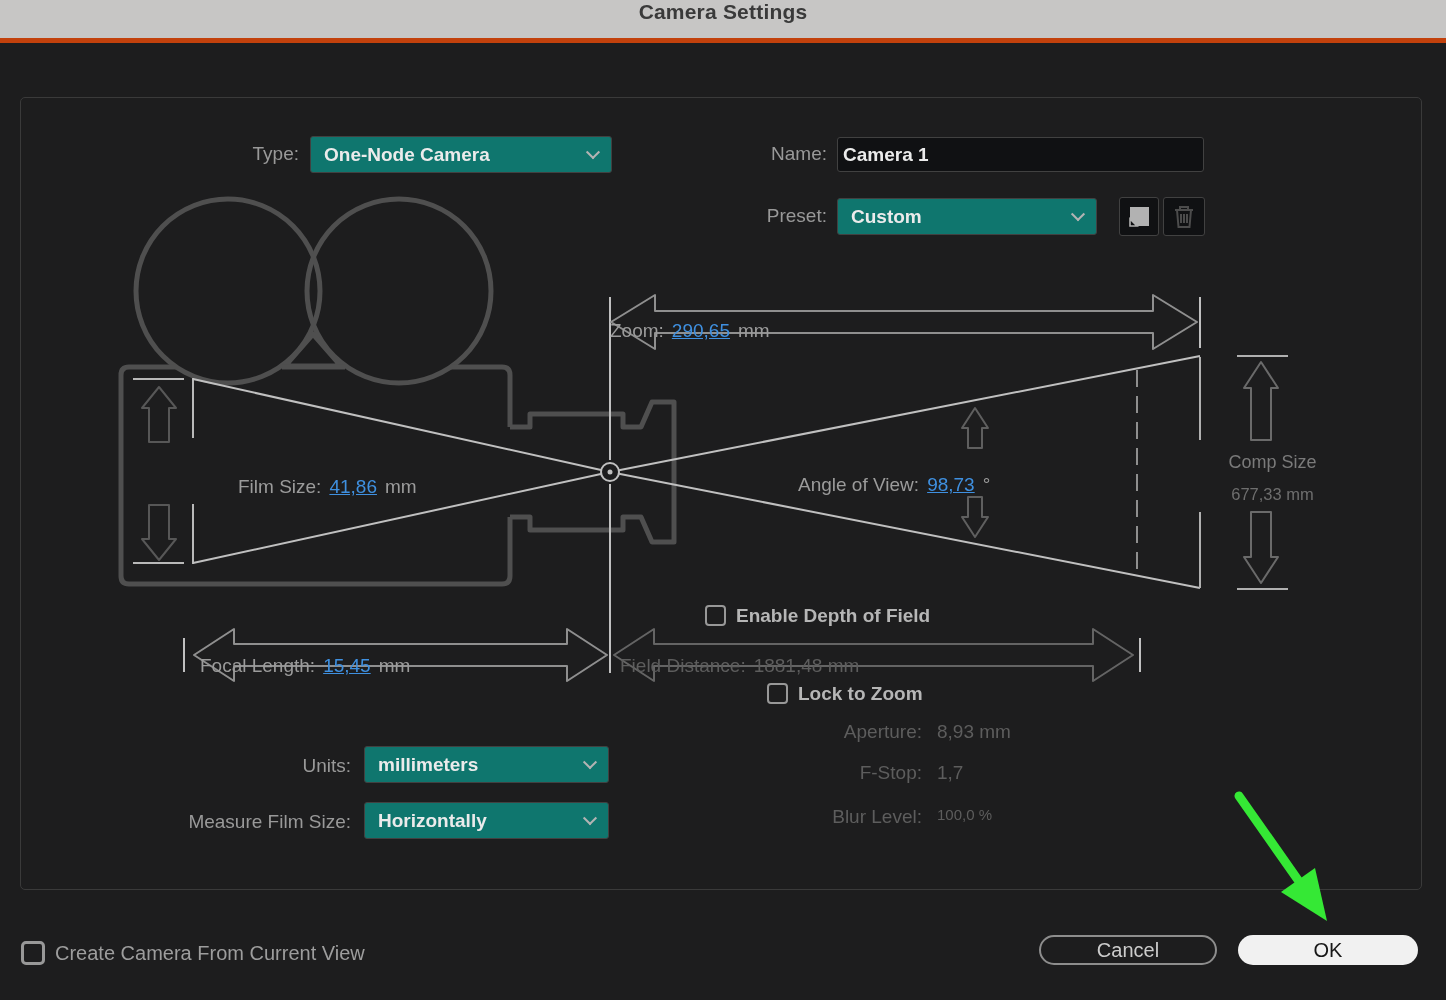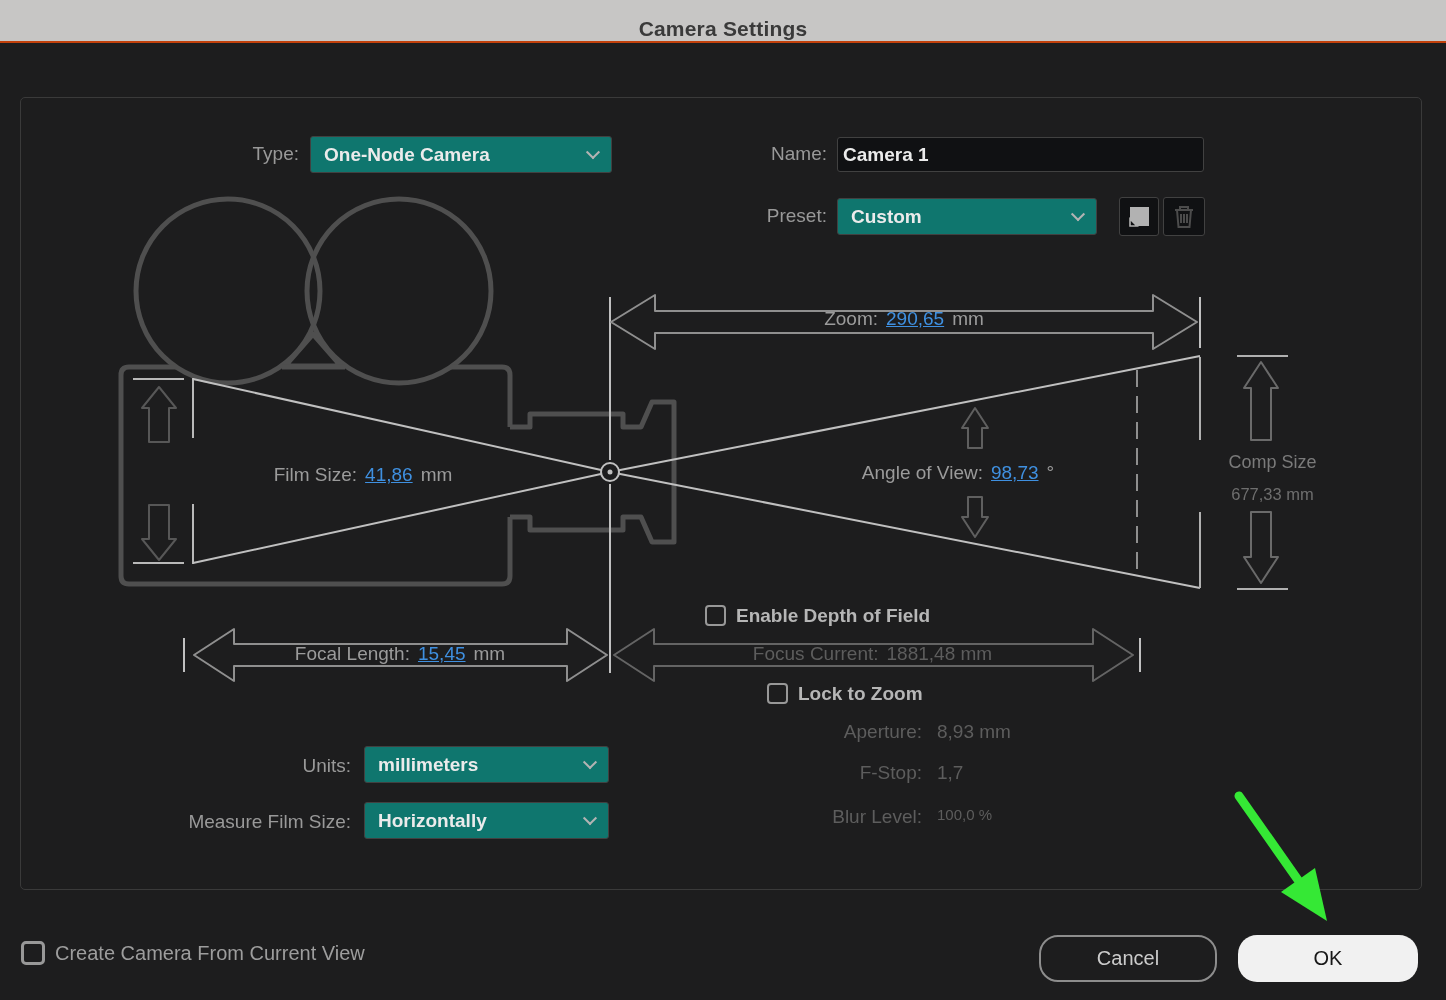--- a/index.html
+++ b/index.html
@@ -6,22 +6,22 @@
   html,body { width:1446px; height:1000px; }
   body {
     font-family:"Liberation Sans", sans-serif;
     background:#1d1d1e; color:#9b9b9b;
     position:relative; overflow:hidden;
     -webkit-user-select:none; user-select:none; cursor:default;
   }
   
   .titlebar {
     position:absolute; left:0; top:0; width:1446px; height:43px;
-    background:#c7c6c5; border-bottom:2px solid #c2410c;
-    display:flex; align-items:flex-end; justify-content:center;
+    background:#c7c6c5; border-bottom:5px solid #c2410c;
+    display:flex; align-items:flex-start; justify-content:center;
   }
   .titlebar .title { font-size:21px; font-weight:700; color:#3a3a3a; letter-spacing:.2px; }
   
   .panel {
     position:absolute; left:20px; top:97px; width:1402px; height:793px;
     border:1px solid #3a3a3a; border-radius:5px;
   }
   
   .abs { position:absolute; z-index:3; }
   .lbl { font-size:19px; color:#999999; text-align:right; white-space:nowrap; }
@@ -42,25 +42,25 @@
   .iconbtn {
     background:#101113; border:1px solid #414141; border-radius:3px;
     display:flex; align-items:center; justify-content:center;
   }
   .chk {
     border:2px solid #989898; border-radius:4px; background:transparent;
   }
   .chklbl { font-size:19px; font-weight:600; color:#b6b6b6; white-space:nowrap; }
   .hot { color:#3f90e0;text-decoration:underline; }
   .dim { color:#5d5d5d; }
-  .center-text { display:flex; justify-content:center; align-items:center; gap:8px; white-space:nowrap; font-size:19px; }
+  .center-text { display:flex; justify-content:flex-start; align-items:center; gap:8px; white-space:nowrap; font-size:19px;margin-top:12px; }
   .svglayer { position:absolute; left:0; top:0; z-index:1; pointer-events:none; }
   
   .btn {
-    position:absolute; z-index:3; height:47px; border-radius:19px;
+    position:absolute; z-index:3; height:30px; border-radius:19px;
     display:flex; align-items:center; justify-content:center;
     font-size:20px;
   }
   .btn-cancel { left:1039px; top:935px; width:178px; border:2px solid #8d8d8d; color:#cccccc; background:transparent; }
   .btn-ok     { left:1238px; top:935px; width:180px; border:none; color:#171717; background:#f1f1f1; }
 </style>
 </head>
 <body>
 
 <div class="titlebar">
@@ -190,21 +190,21 @@
 <div class="abs" style="left:1210px; top:452px; width:125px; text-align:center; font-size:18px; color:#7a7a7a;">Comp Size</div>
 <div class="abs" style="left:1210px; top:485px; width:125px; text-align:center; font-size:16.5px; color:#6e6e6e;">677,33 mm</div>
 
 <div class="abs center-text" style="left:200px; top:643px; width:400px;">
   <span>Focal Length:</span>
   <span class="hot">15,45</span>
   <span>mm</span>
 </div>
 
 <div class="abs center-text dim" style="left:620px; top:643px; width:505px;">
-  <span>Focus Current:</span>
+  <span>Field Distance:</span>
   <span>1881,48 mm</span>
 </div>
 
 <div class="abs chk" style="left:705px; top:605px; width:21px; height:21px;"></div>
 <div class="abs chklbl" style="left:736px; top:605px;">Enable Depth of Field</div>
 
 <div class="abs chk" style="left:767px; top:683px; width:21px; height:21px;"></div>
 <div class="abs chklbl" style="left:798px; top:683px;">Lock to Zoom</div>
 
 <div class="abs lbl dim" style="left:690px; top:721px; width:232px; color:#5d5d5d;">Aperture:</div>

